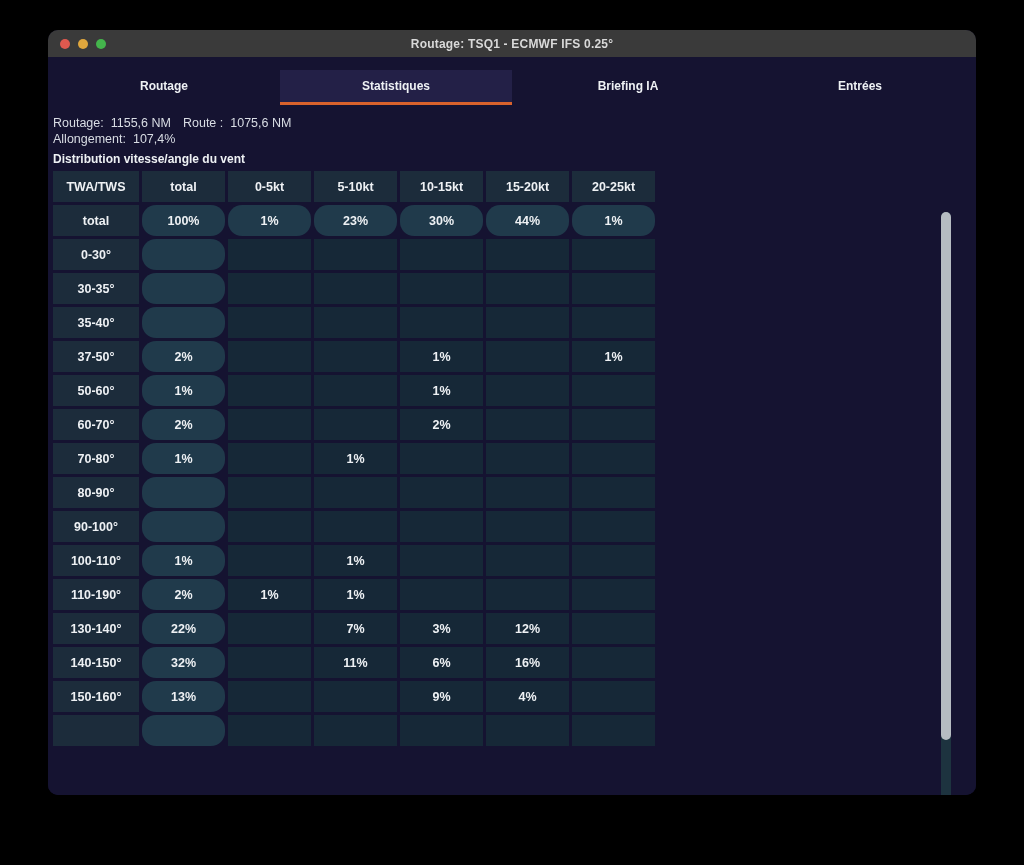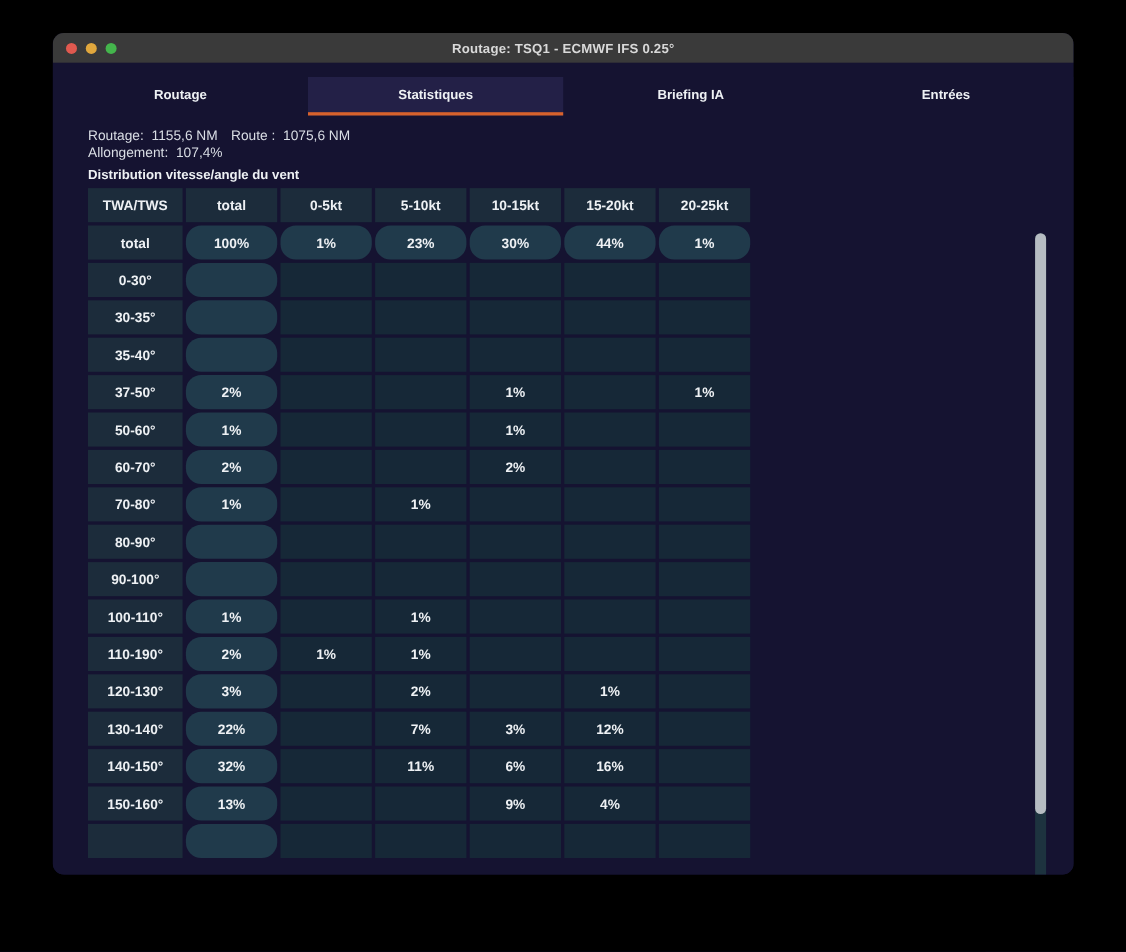--- a/index.html
+++ b/index.html
@@ -28,21 +28,21 @@
   .content { position: relative; height: 738px; background: var(--window-bg); }
 
   .tabbar { display: flex; margin-top: 13px; width: 100%; }
   .tab {
     flex: 1; height: 35px; display: flex; align-items: center; justify-content: center;
     color: var(--text-main); font-size: 12px; font-weight: bold;
     border-bottom: 3px solid transparent; cursor: default;
   }
   .tab.active { background: var(--tab-active-bg); border-bottom-color: var(--accent); }
 
-  .main { padding: 10px 16px 0 32px; }
+  .main { padding: 10px 16px 0 5px; }
 
   .stat-line { color: var(--text-dim); font-size: 12.5px; line-height: 16px; }
   .stat-line span { margin-right: 7px; }
   .stat-line .gap { margin-right: 12px; }
 
   .section-title { margin-top: 5px; color: var(--text-main); font-size: 12px; font-weight: bold; }
 
   table.dist {
     margin-top: 2px; margin-left: -3px;
     border-collapse: separate; border-spacing: 3px;
@@ -216,29 +216,20 @@
               <tr>
                 <td class="label c0">110-190°</td>
                 <td class="cn total">2%</td>
                 <td class="cn data">1%</td>
                 <td class="cn data">1%</td>
                 <td class="cn data"></td>
                 <td class="cn data"></td>
                 <td class="cn data"></td>
               </tr>
               <tr>
-                <td class="label c0">120-130°</td>
-                <td class="cn total">3%</td>
-                <td class="cn data"></td>
-                <td class="cn data">2%</td>
-                <td class="cn data"></td>
-                <td class="cn data">1%</td>
-                <td class="cn data"></td>
-              </tr>
-              <tr>
                 <td class="label c0">130-140°</td>
                 <td class="cn total">22%</td>
                 <td class="cn data"></td>
                 <td class="cn data">7%</td>
                 <td class="cn data">3%</td>
                 <td class="cn data">12%</td>
                 <td class="cn data"></td>
               </tr>
               <tr>
                 <td class="label c0">140-150°</td>

